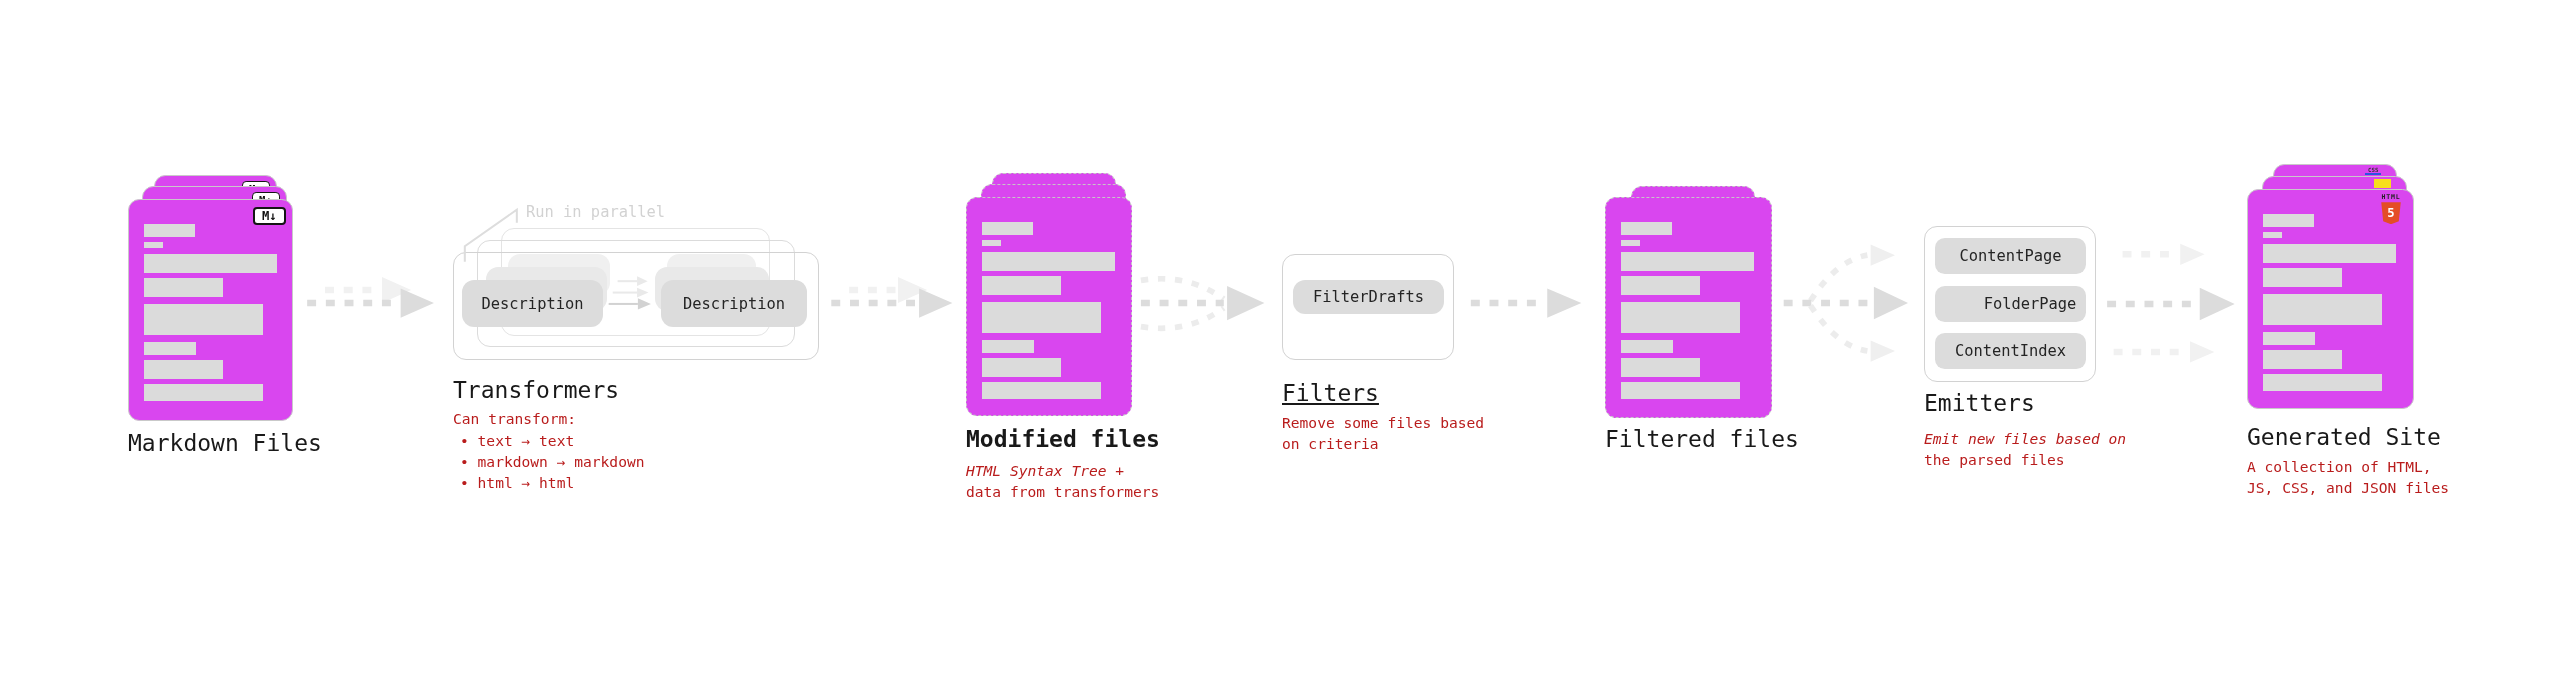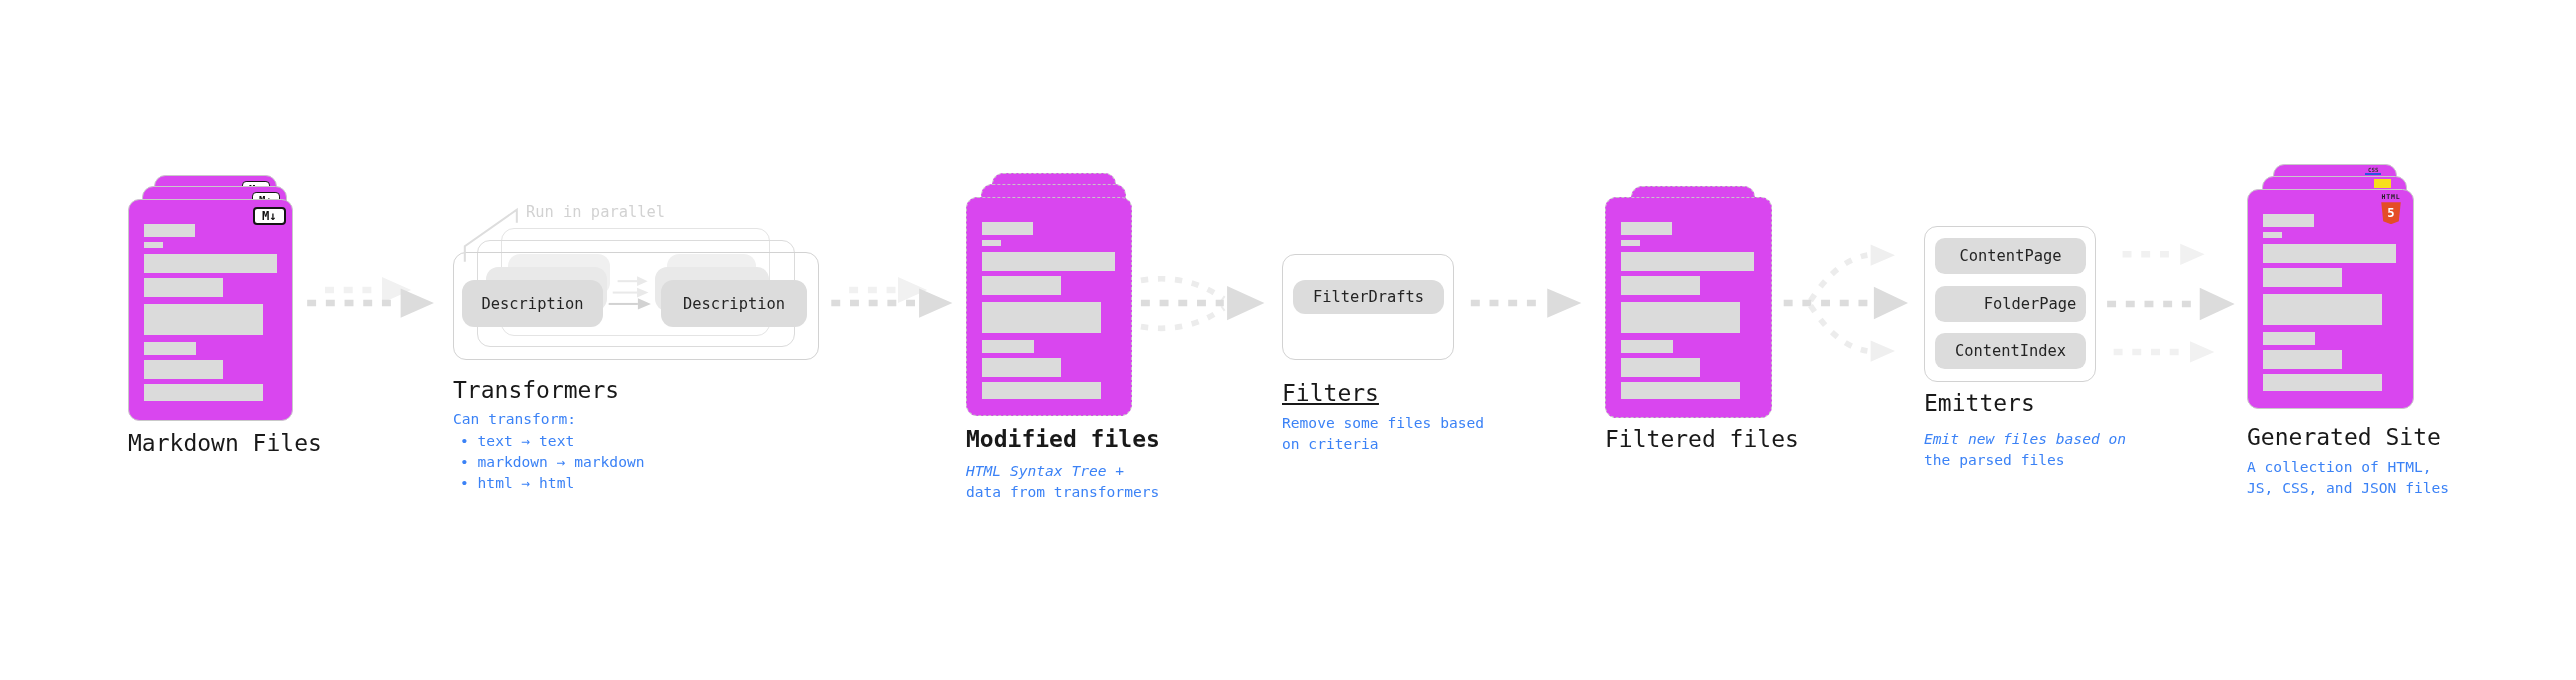--- a/index.html
+++ b/index.html
@@ -35,21 +35,21 @@
   .box.ghost2 { border-color:#e4e4e4; }
 
   
   .pill { position:absolute; background:#dcdcdc; border-radius:12.2px; display:flex; align-items:center;
           justify-content:center; font-size:15.4px; color:#242424; white-space:nowrap; }
   .pill.ghost1 { background:#e9e9e9; }
   .pill.ghost2 { background:#f0f0f0; }
 
   
   .h1 { position:absolute; font-size:23px; font-weight:500; color:#191919; white-space:nowrap; line-height:1; }
-  .body-text { position:absolute; font-size:14.6px; color:#3b82f6; white-space:nowrap; line-height:1; }
+  .body-text { position:absolute; font-size:14.6px; color:#b91c1c; white-space:nowrap; line-height:1; }
   .annot { position:absolute; font-size:15.4px; color:#d2d2d2; white-space:nowrap; line-height:1; }
 
   
   .js-badge { position:absolute; width:17px; height:9px; background:#f7df1e; }
   .css-badge { position:absolute; width:16.3px; text-align:center; font-size:5.7px; font-weight:bold;
                color:#333; line-height:6.5px; border-bottom:2.4px solid #2d53e0; }
   .html5 { position:absolute; width:24.4px; text-align:center; }
   .html5 .word { font-size:6.5px; font-weight:bold; color:#222; letter-spacing:0.8px; line-height:7.3px; }
   .html5 .shield { width:19.5px; height:22px; margin:0.8px auto 0; background:#e44d26;
                    clip-path:polygon(0 0,100% 0,90% 87%,50% 100%,10% 87%);

